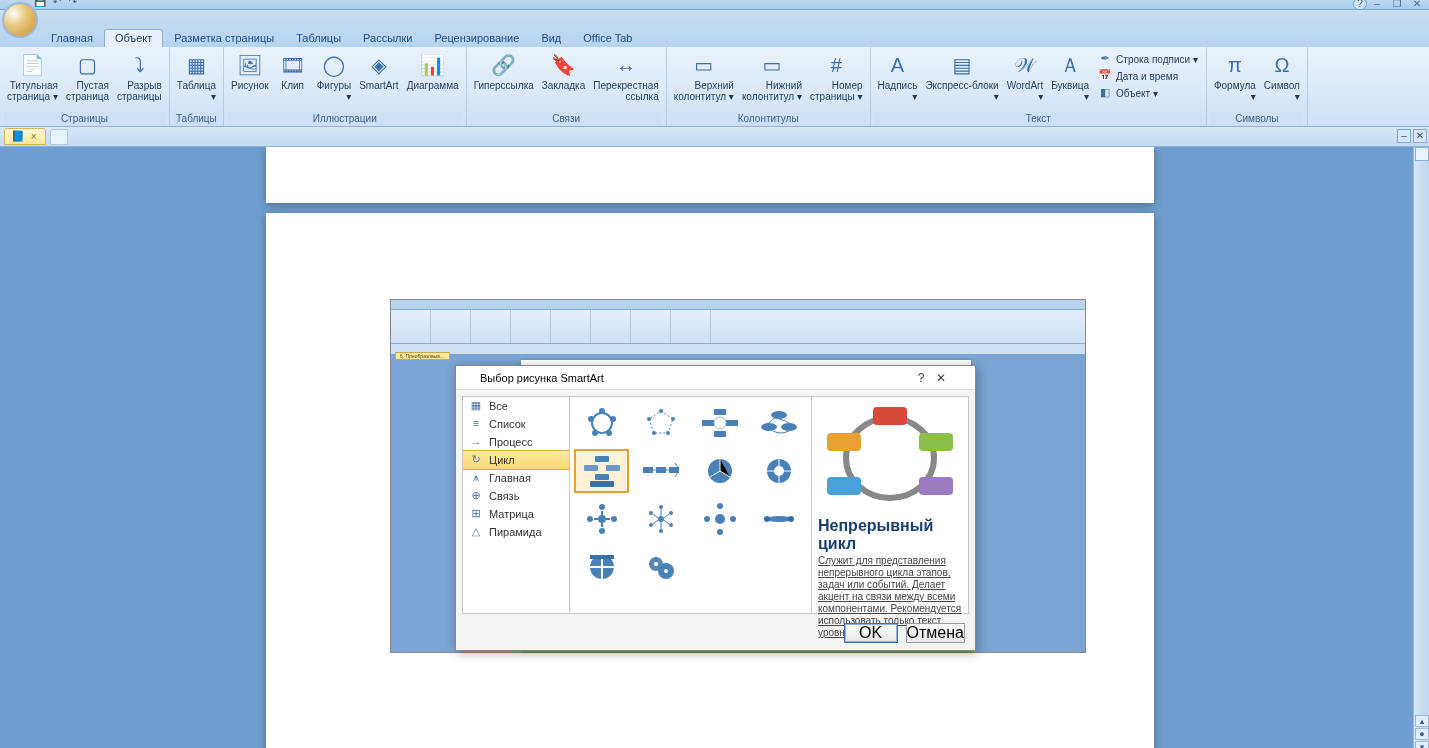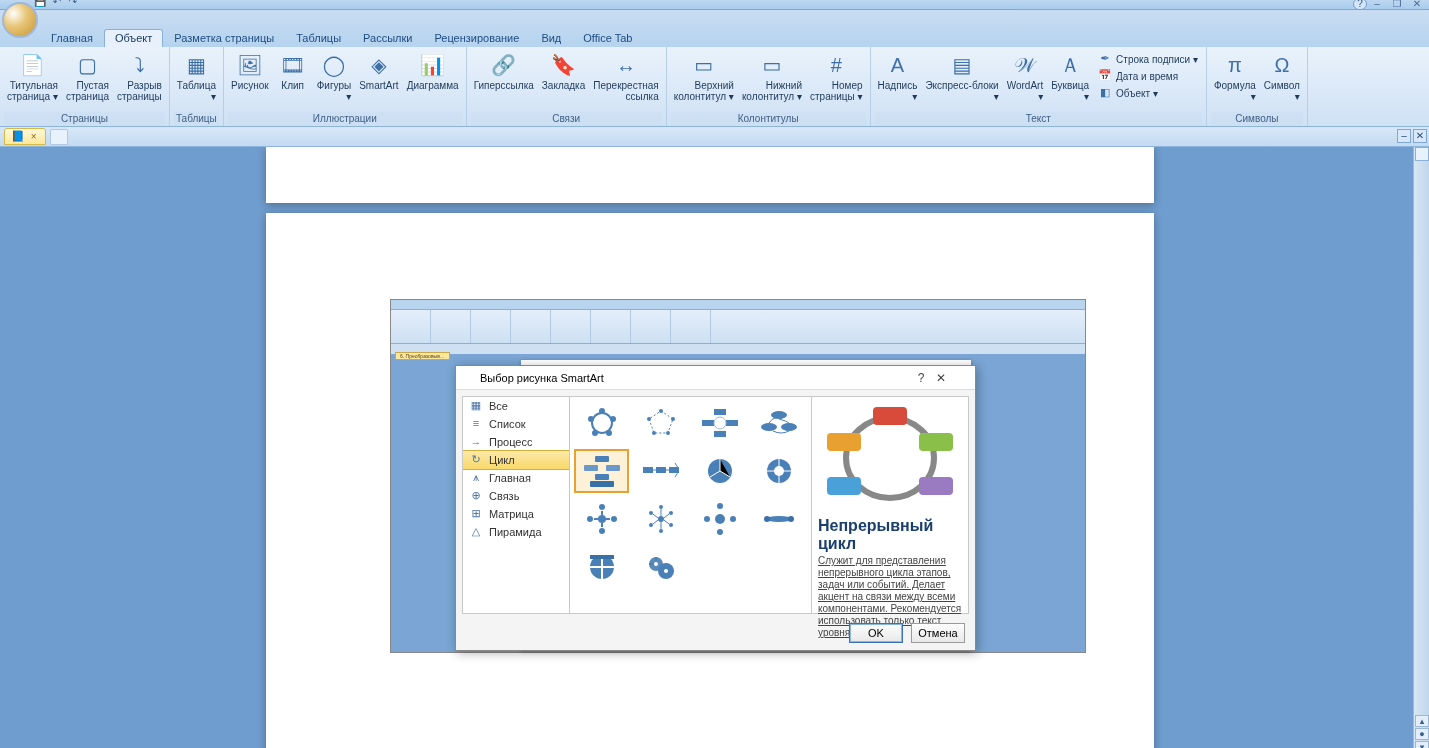--- a/index.html
+++ b/index.html
@@ -74,21 +74,21 @@
 .cat-ico { width: 14px; height: 14px; font-size: 11px; color: #4a73a8; text-align:center; }
 .dlg-grid { width: 242px; background: #fff; border: 1px solid #c8c8c8; border-left: none; padding: 4px; display: grid; grid-template-columns: repeat(4, 1fr); grid-auto-rows: 44px; gap: 4px; align-content: start; }
 .thumb { border: 1px solid transparent; display: flex; align-items: center; justify-content: center; cursor: default; }
 .thumb.sel { border: 2px solid #e8a030; background: #fdf2d8; }
 .thumb svg { width: 40px; height: 36px; }
 .dlg-prev { flex: 1; background: #fff; border: 1px solid #c8c8c8; border-left: none; padding: 6px; display:flex; flex-direction:column; }
 .prev-img { height: 118px; display:flex; align-items:center; justify-content:center; }
 .prev-title { font-size: 16px; font-weight: bold; color: #1a3f6e; margin-top: 4px; }
 .prev-desc { font-size: 10px; color: #444; line-height: 12px; margin-top: 2px; text-decoration: underline; }
 .dlg-footer { height: 26px; display: flex; justify-content: flex-end; align-items: center; gap: 8px; padding: 0 10px; }
-.dlg-btn { min-width: 54px; height: 20px; font-size: 11px; background: linear-gradient(#fdfdfd,#e8e8e8); border: 1px solid #9a9a9a; cursor: default; }
+.dlg-btn { min-width: 54px; height: 20px; font-size: 16px; background: linear-gradient(#fdfdfd,#e8e8e8); border: 1px solid #9a9a9a; cursor: default; }
 .dlg-btn.primary { border: 1px solid #3a72b8; box-shadow: 0 0 0 1px #8ab4e4 inset; }
 
 
 .statusbar { height: 20px; background: linear-gradient(#cde1f5,#b5d1ee); border-top: 1px solid #8ab1dc; display: flex; align-items: center; font-size: 10px; color: #2a4a72; padding: 0 6px; gap: 10px; }
 .statusbar .sep { color:#8aa8c8;}
 .statusbar .spacer { flex:1;}
 .view-btns { display:flex; gap:1px;}
 .view-btns span { width:18px; height:14px; border:1px solid #7fa8d4; background:#d8e8f8; font-size:9px; text-align:center; line-height:12px; cursor:default;}
 .zoom-slider { width:100px; height:4px; background:#a8c4e0; position:relative; border-radius:2px;}
 .zoom-slider .knob { position:absolute; left:50%; top:-3px; width:8px; height:10px; background:#e8f2fc; border:1px solid #6a90b8; border-radius:2px;}

